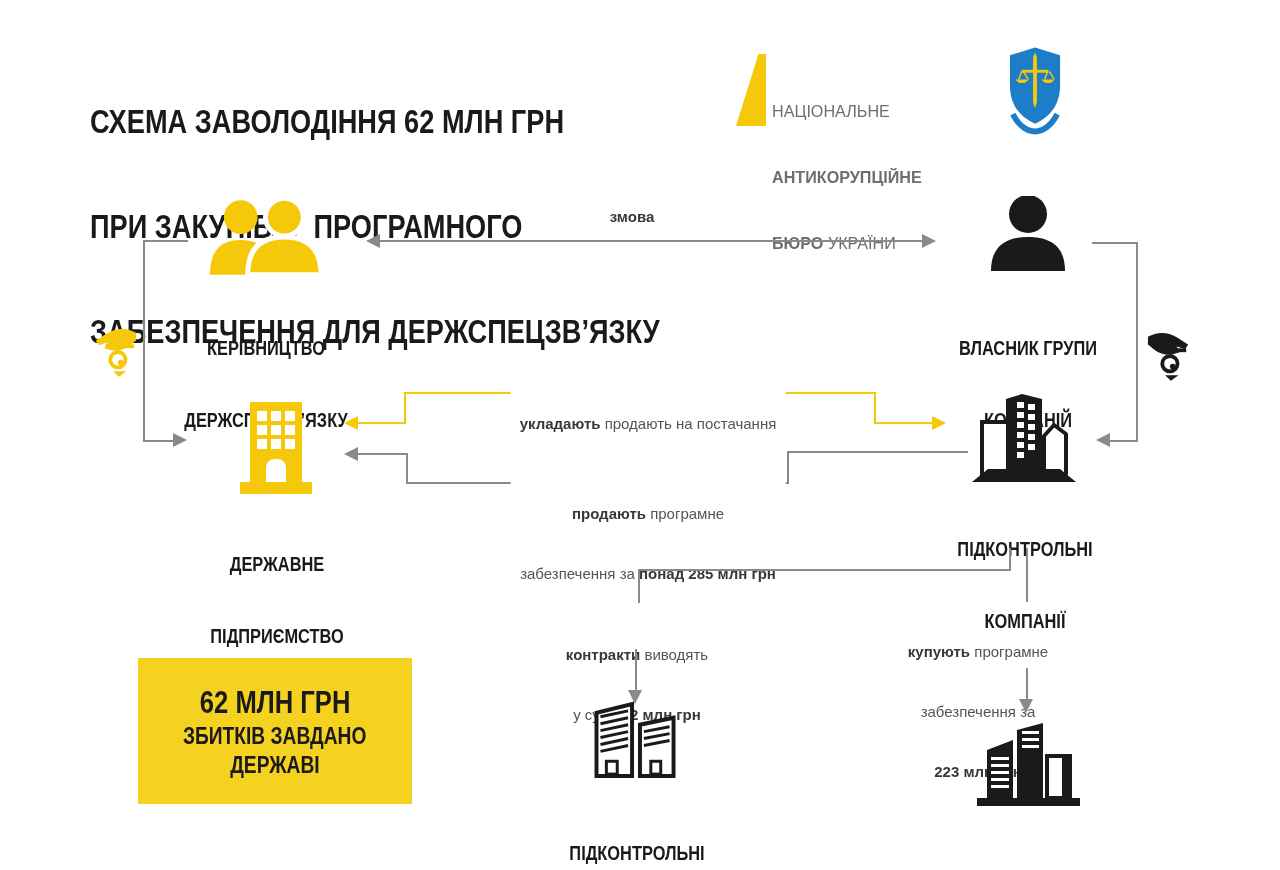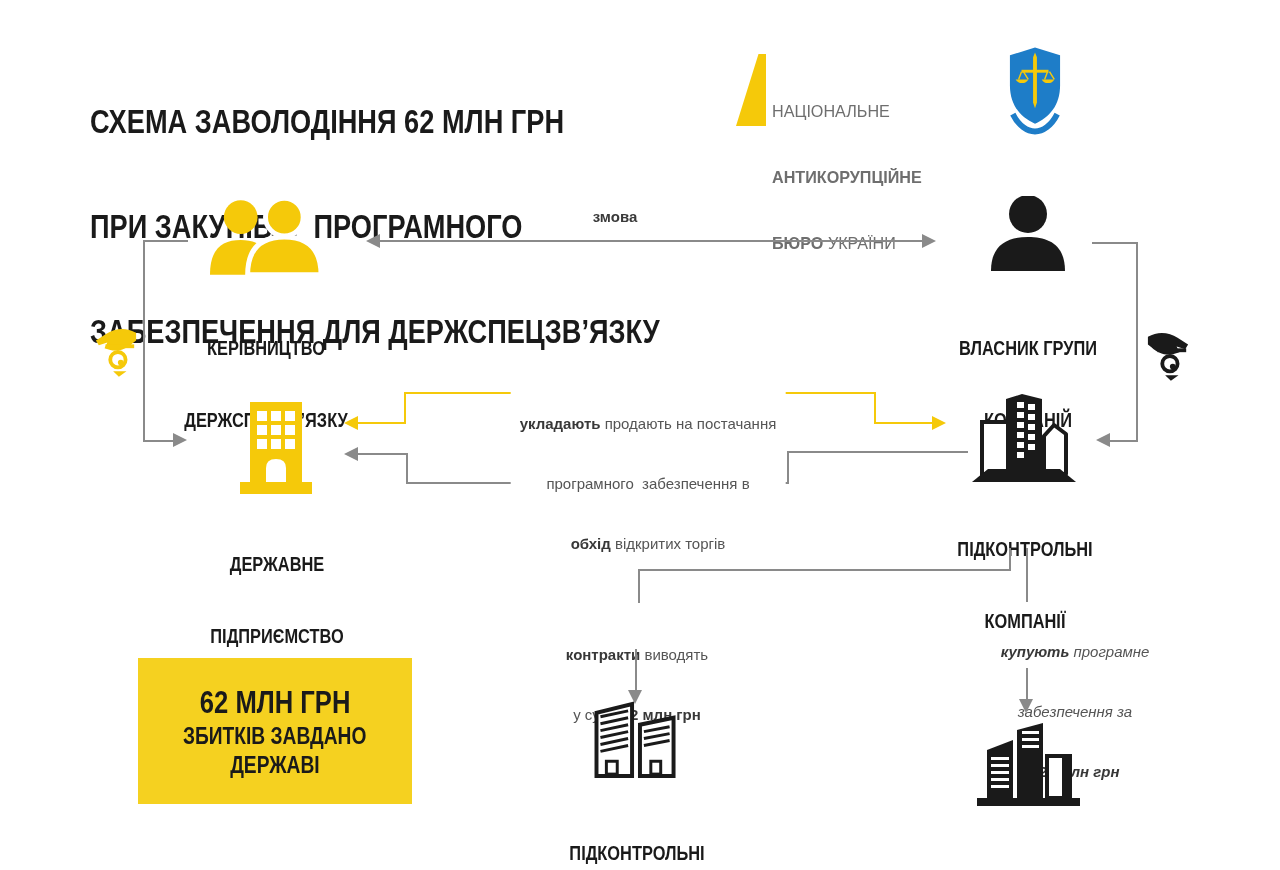--- a/index.html
+++ b/index.html
@@ -100,21 +100,21 @@
     <g fill="currentColor">
       <circle cx="40" cy="18" r="19"></circle>
       <path d="M3,75 C3,49 19,41 40,41 C61,41 77,49 77,75 Z"></path>
     </g>
   </svg>
   <div class="node-label" style="left:1028px;top:288px;">
     <div>ВЛАСНИК ГРУПИ</div>
     <div>КОМПАНІЙ</div>
   </div>
 
-  <div class="zmova" style="left:615px;top:208px;">змова</div>
+  <div class="zmova" style="left:632px;top:208px;">змова</div>
   <div>
     <div class="hline" style="left:380px;top:240px;width:542px;"></div>
     <div class="arr arr-left" style="left:366px;top:234px;"></div>
     <div class="arr arr-right" style="left:922px;top:234px;"></div>
   </div>
 
   <div>
     <div class="hline" style="left:143px;top:240px;width:45px;"></div>
     <div class="vline" style="left:143px;top:240px;height:202px;"></div>
     <div class="hline" style="left:145px;top:440px;width:28px;"></div>
@@ -165,20 +165,24 @@
     <div class="vline" style="left:787px;top:451px;height:33px;"></div>
     <div class="hline" style="left:787px;top:451px;width:181px;"></div>
   </div>
 
   <div class="note" style="left:648px;top:373px;">
     <div><span class="b">укладають</span><span> продають на постачання</span></div>
     <div>програмного  забезпечення в</div>
     <div><span class="b">обхід</span><span> відкритих торгів</span></div>
   </div>
 
+  <div class="note" style="left:648px;top:463px;">
+    <div><span class="b">продають</span><span> програмне</span></div>
+    <div><span>забезпечення за </span><span class="b">понад 285 млн грн</span></div>
+  </div>
 
   <svg class="icon" style="left:240px;top:402px;color:var(--yellow);" width="72" height="92" viewBox="0 0 72 92">
     <g fill="currentColor">
       <rect x="10" y="0" width="52" height="81"></rect>
       <rect x="0" y="80" width="72" height="12"></rect>
     </g>
     <g fill="#ffffff">
       <rect x="17" y="9" width="10" height="10"></rect>
         <rect x="31" y="9" width="10" height="10"></rect>
         <rect x="45" y="9" width="10" height="10"></rect>
@@ -229,21 +233,21 @@
 
   <div class="note" style="left:637px;top:604px;background:transparent;">
     <div><span class="b">контракти</span><span> виводять</span></div>
     <div><span>у сумі  </span><span class="b">62 млн грн</span></div>
   </div>
   <div>
     <div class="vline" style="left:635px;top:649px;height:41px;"></div>
     <div class="arr arr-down" style="left:628px;top:690px;"></div>
   </div>
 
-  <div class="note" style="left:1075px;top:601px;background:transparent;font-style:italic;">
+  <div class="note" style="left:978px;top:601px;background:transparent;">
     <div><span class="b">купують</span><span> програмне</span></div>
     <div>забезпечення за</div>
     <div class="b">223 млн грн</div>
   </div>
   <div>
     <div class="vline" style="left:1026px;top:668px;height:31px;"></div>
     <div class="arr arr-down" style="left:1019px;top:699px;"></div>
   </div>
 
   <svg class="icon" style="left:592px;top:701px;color:var(--black);" width="90" height="81" viewBox="0 0 90 82">

